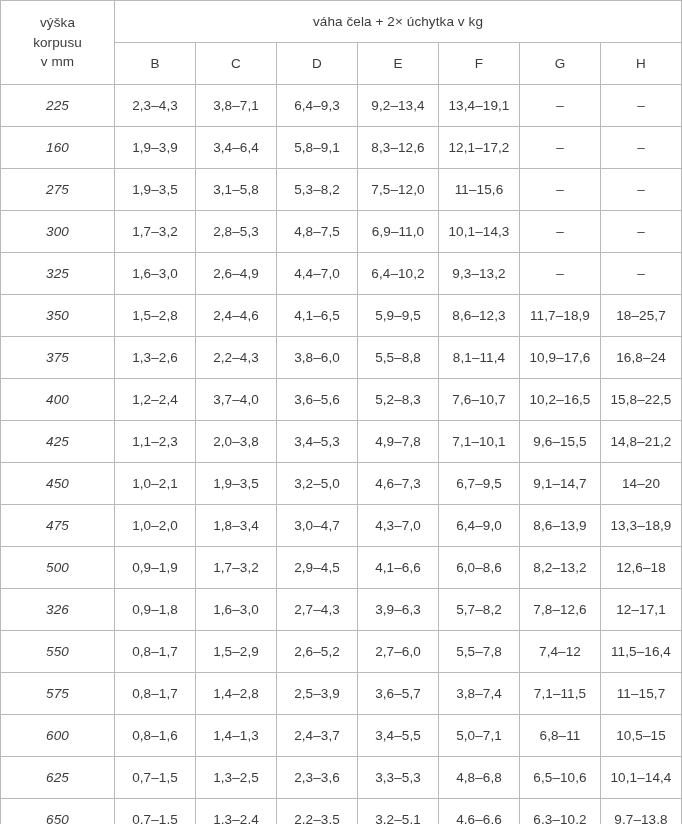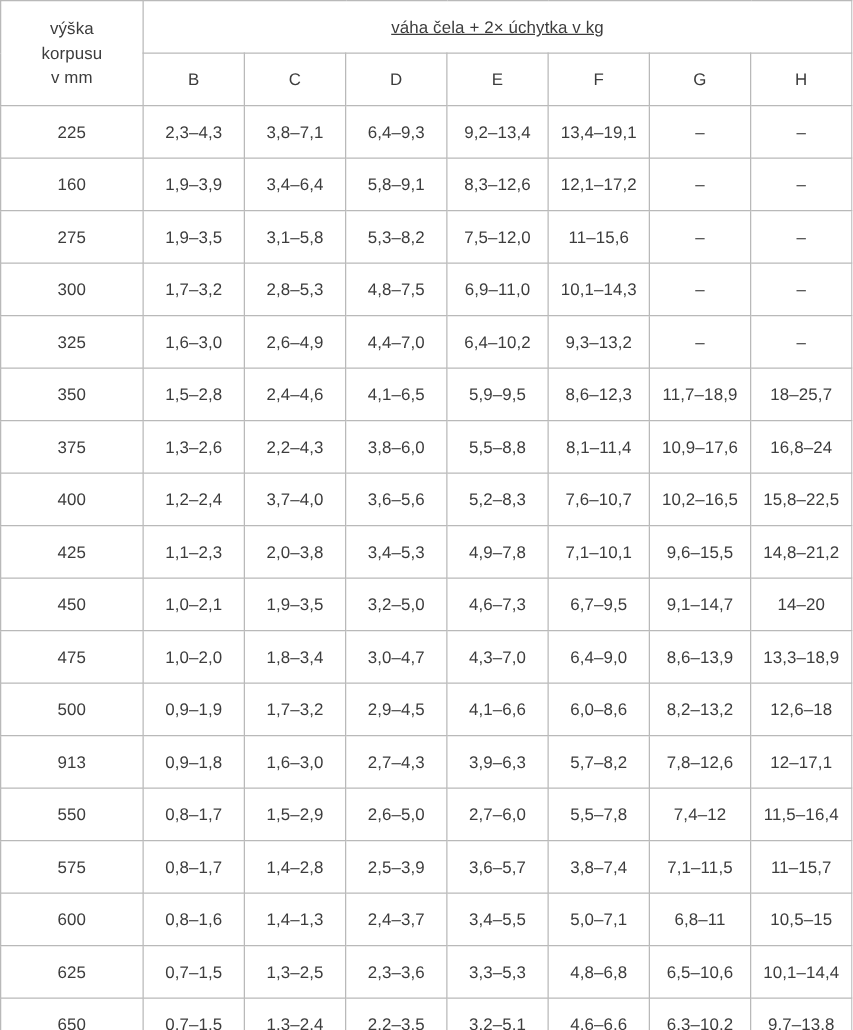--- a/index.html
+++ b/index.html
@@ -38,28 +38,28 @@
   .corner-head {
     line-height: 1.45;
     font-size: 13.5px;
     padding: 4px 2px;
     height: 78px;
     margin-top: 44px;
   }
   .span-head {
     font-size: 13.5px;
     height: 36px;
-    text-decoration: underline;
   }
   .col-head {
     font-size: 15px;
     height: 42px;
   }
   .row-label {
     font-size: 13.5px;
+    font-style: italic;
   }
   
   col.c-label { width: 114px; }
   col.c-data  { width: 81px; }
 </style>
 </head>
 <body>
 
 <table class="weight-table">
   <colgroup>
@@ -204,34 +204,34 @@
         <td class="row-label">500</td>
         <td>0,9–1,9</td>
         <td>1,7–3,2</td>
         <td>2,9–4,5</td>
         <td>4,1–6,6</td>
         <td>6,0–8,6</td>
         <td>8,2–13,2</td>
         <td>12,6–18</td>
       </tr>
       <tr>
-        <td class="row-label">913</td>
+        <td class="row-label">326</td>
         <td>0,9–1,8</td>
         <td>1,6–3,0</td>
         <td>2,7–4,3</td>
         <td>3,9–6,3</td>
         <td>5,7–8,2</td>
         <td>7,8–12,6</td>
         <td>12–17,1</td>
       </tr>
       <tr>
         <td class="row-label">550</td>
         <td>0,8–1,7</td>
         <td>1,5–2,9</td>
-        <td>2,6–5,0</td>
+        <td>2,6–5,2</td>
         <td>2,7–6,0</td>
         <td>5,5–7,8</td>
         <td>7,4–12</td>
         <td>11,5–16,4</td>
       </tr>
       <tr>
         <td class="row-label">575</td>
         <td>0,8–1,7</td>
         <td>1,4–2,8</td>
         <td>2,5–3,9</td>

